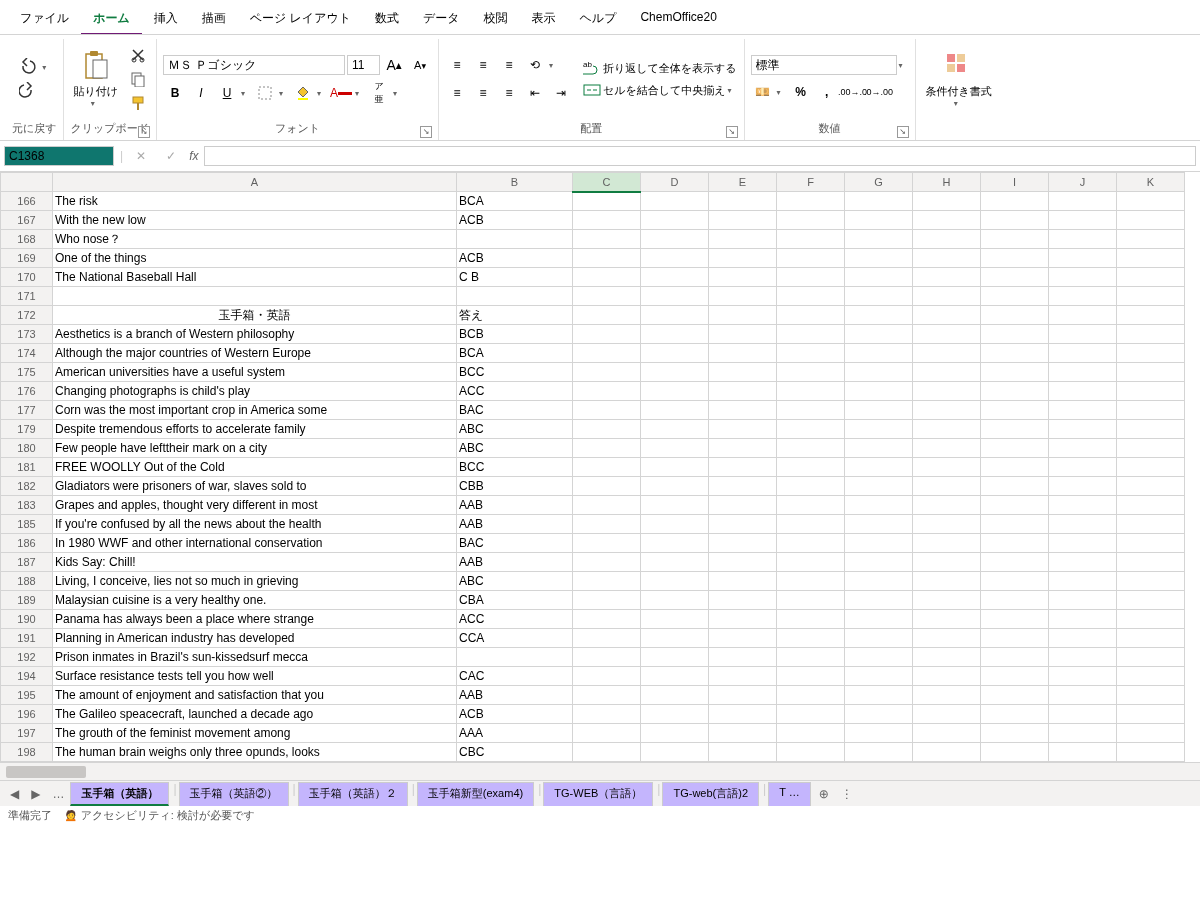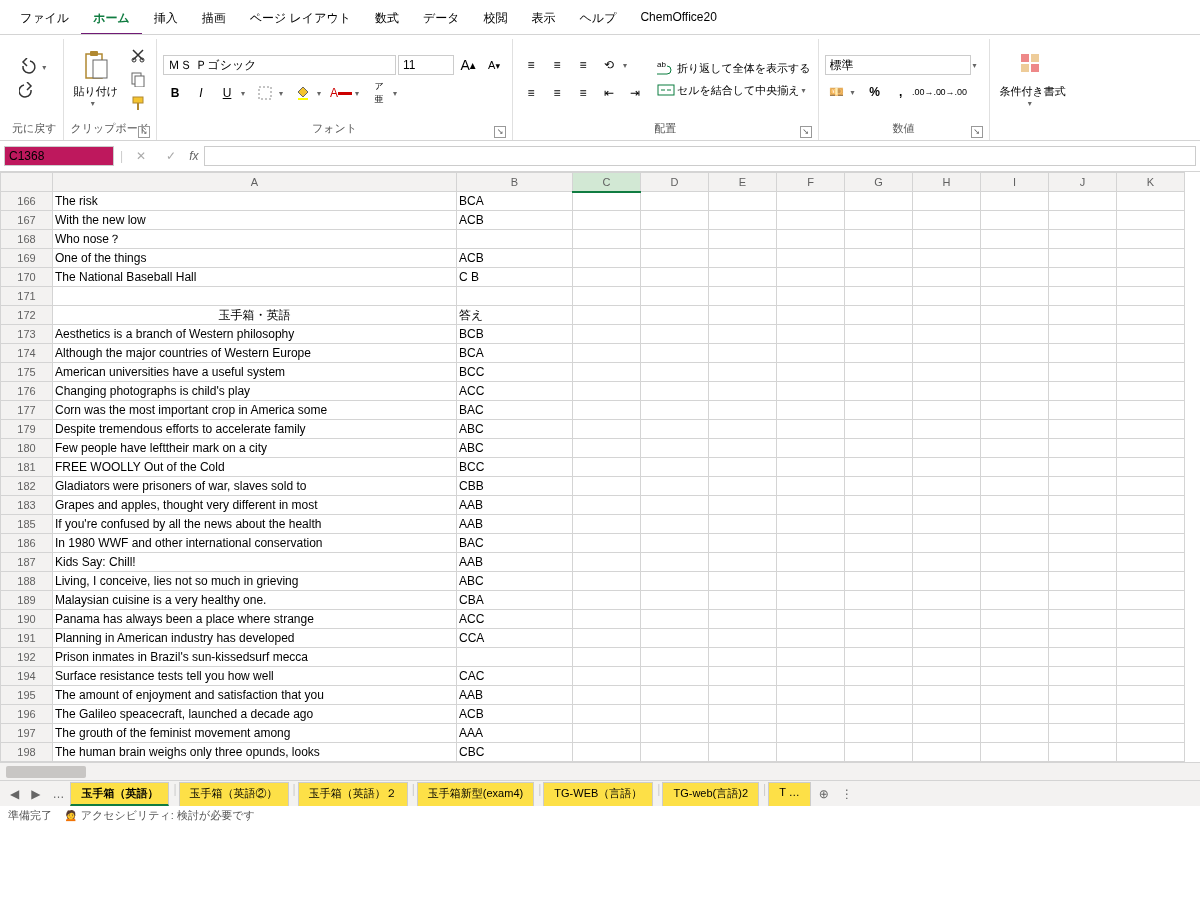--- a/index.html
+++ b/index.html
@@ -13,40 +13,40 @@
 .group-label { font-size: 11px; color: #555; padding: 2px 0 4px 0; width: 100%; text-align: center; position: relative; }
 .dlg { position: absolute; right: 0; bottom: 2px; width: 12px; height: 12px; border: 1px solid #999; font-size: 8px; line-height: 10px; }
 .vbtn { display: flex; flex-direction: column; align-items: center; justify-content: center; padding: 2px 4px; }
 .vbtn .ico { width: 32px; height: 32px; display: flex; align-items: center; justify-content: center; font-size: 20px; }
 .vbtn .lbl { font-size: 11px; margin-top: 2px; }
 .col { display: flex; flex-direction: column; gap: 2px; }
 .row { display: flex; gap: 2px; align-items: center; }
 .sbtn { width: 24px; height: 22px; display: flex; align-items: center; justify-content: center; border: 1px solid transparent; }
 .dd { width: 10px; font-size: 8px; color: #666; }
 input[type=text], select { border: 1px solid #ccc; padding: 2px 4px; font-size: 12px; }
-.font-sel { width: 233px; }
-.size-sel { width: 56px; }
+.font-sel { width: 182px; }
+.size-sel { width: 33px; }
 .num-sel { width: 146px; }
 .namebox-row { display: flex; align-items: center; border-bottom: 1px solid #d4d4d4; padding: 4px; gap: 6px; }
-.namebox { width: 110px; border: 1px solid #ccc; padding: 6px; font-size: 14px; background: #be185d; }
+.namebox { width: 110px; border: 1px solid #ccc; padding: 6px; font-size: 14px; background: #0f766e; }
 .fx { font-style: italic; color: #666; }
 .formula { flex: 1; border: none; outline: none; padding: 6px; }
 .grid-area { position: relative; overflow: hidden; }
 table.grid { border-collapse: collapse; table-layout: fixed; }
 table.grid th, table.grid td { border: 1px solid #d4d4d4; font-weight: normal; height: 19px; overflow: hidden; white-space: nowrap; padding: 0 2px; }
 table.grid th { background: #f3f2f1; text-align: center; font-size: 11px; color: #616161; }
 table.grid td { font-size: 12px; }
 .rowhdr { width: 52px; text-align: center; }
 .colA { width: 404px; text-align: left; }
 .colA.center { text-align: center; }
 .colB { width: 116px; text-align: left; }
 .coln { width: 68px; }
 .sel-col { border-bottom: 2px solid #107c41 !important; background: #d2e8d4 !important; }
 .tabs { display: flex; align-items: center; border-top: 1px solid #d4d4d4; padding: 2px 4px; background: #f3f2f1; height: 26px; }
-.tab { padding: 3px 10px; border: 1px solid #ccc; border-bottom: none; background: #fde047; margin-right: 2px; font-size: 11px; white-space: nowrap; }
+.tab { padding: 3px 10px; border: 1px solid #ccc; border-bottom: none; background: #c4b5fd; margin-right: 2px; font-size: 11px; white-space: nowrap; }
 .tab.active { border-bottom: 2px solid #107c41; font-weight: bold; }
 .tabnav { padding: 2px 6px; color: #666; }
 .status { display: flex; align-items: center; padding: 2px 8px; font-size: 11px; color: #555; gap: 12px; }
 .scroll-h { height: 18px; background: #f3f2f1; border-top: 1px solid #d4d4d4; position: relative; }
 .thumb { position: absolute; left: 6px; top: 3px; width: 80px; height: 12px; background: #c8c6c4; border-radius: 2px; }
 svg { display: block; }
 </style>
 </head>
 <body>
 

